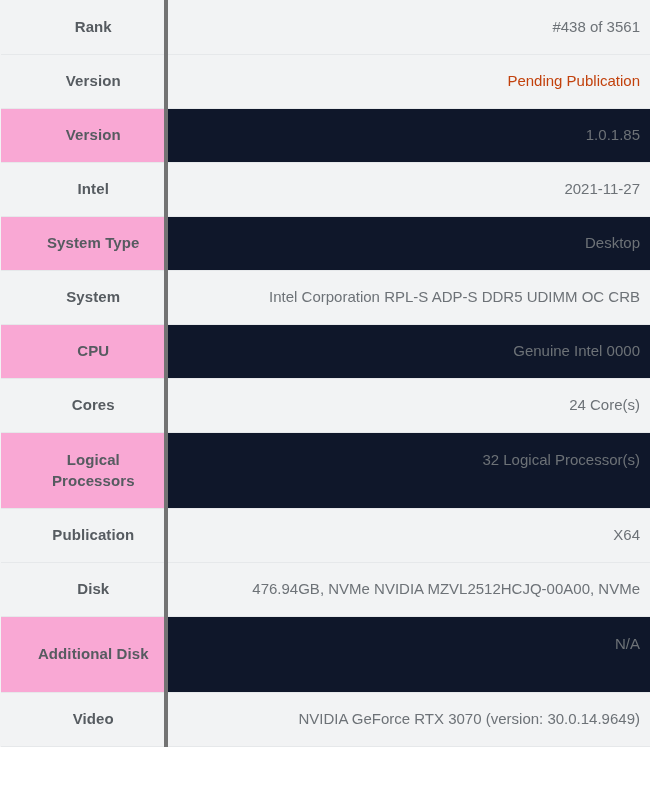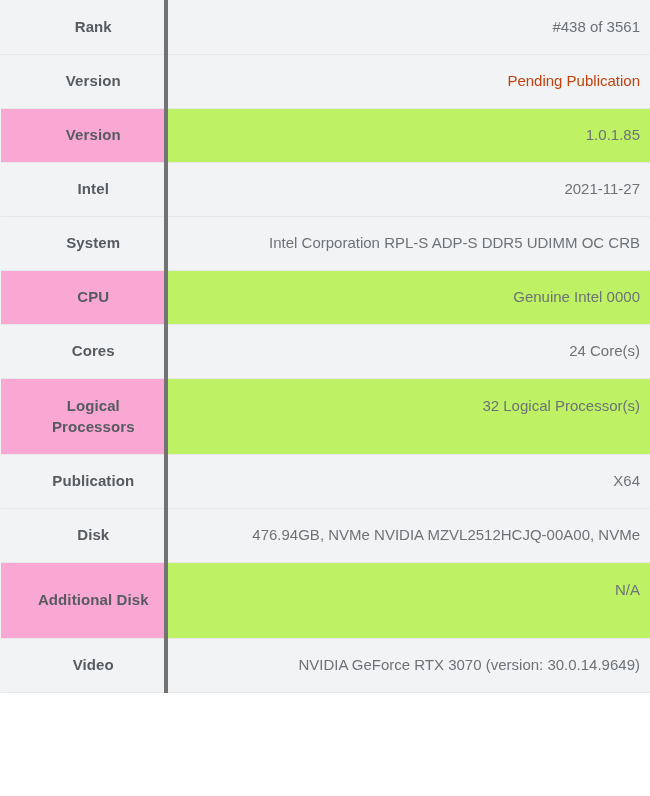--- a/index.html
+++ b/index.html
@@ -54,21 +54,21 @@
     font-weight: normal;
     color: #6d7277;
     line-height: 1.42;
     white-space: nowrap;
     overflow: hidden;
     text-align: right;
   }
 
   
   tr.stripe-grey > .cell-value { background: #f2f3f4; }
-  tr.stripe-white > .cell-value { background: #bef264; }
+  tr.stripe-white > .cell-value { background: #0f172a; }
   tr.stripe-white > .cell-label { background: #f9a8d4; margin-left: 12px; }
 
   
   tr.row-tall > .cell-label,
   tr.row-tall > .cell-value {
     height: 76px;
   }
   tr.row-tall > .cell-label {
     white-space: normal;
     vertical-align: middle;
@@ -103,20 +103,24 @@
     <tr class="stripe-white">
       <th class="cell-label" scope="row">Version</th>
       <td class="cell-value">1.0.1.85</td>
     </tr>
 
     <tr class="stripe-grey">
       <th class="cell-label" scope="row">Intel</th>
       <td class="cell-value">2021-11-27</td>
     </tr>
 
+    <tr class="stripe-white">
+      <th class="cell-label" scope="row">System Type</th>
+      <td class="cell-value">Desktop</td>
+    </tr>
 
     <tr class="stripe-grey">
       <th class="cell-label" scope="row">System</th>
       <td class="cell-value">Intel Corporation RPL-S ADP-S DDR5 UDIMM OC CRB</td>
     </tr>
 
     <tr class="stripe-white">
       <th class="cell-label" scope="row">CPU</th>
       <td class="cell-value">Genuine Intel 0000</td>
     </tr>

